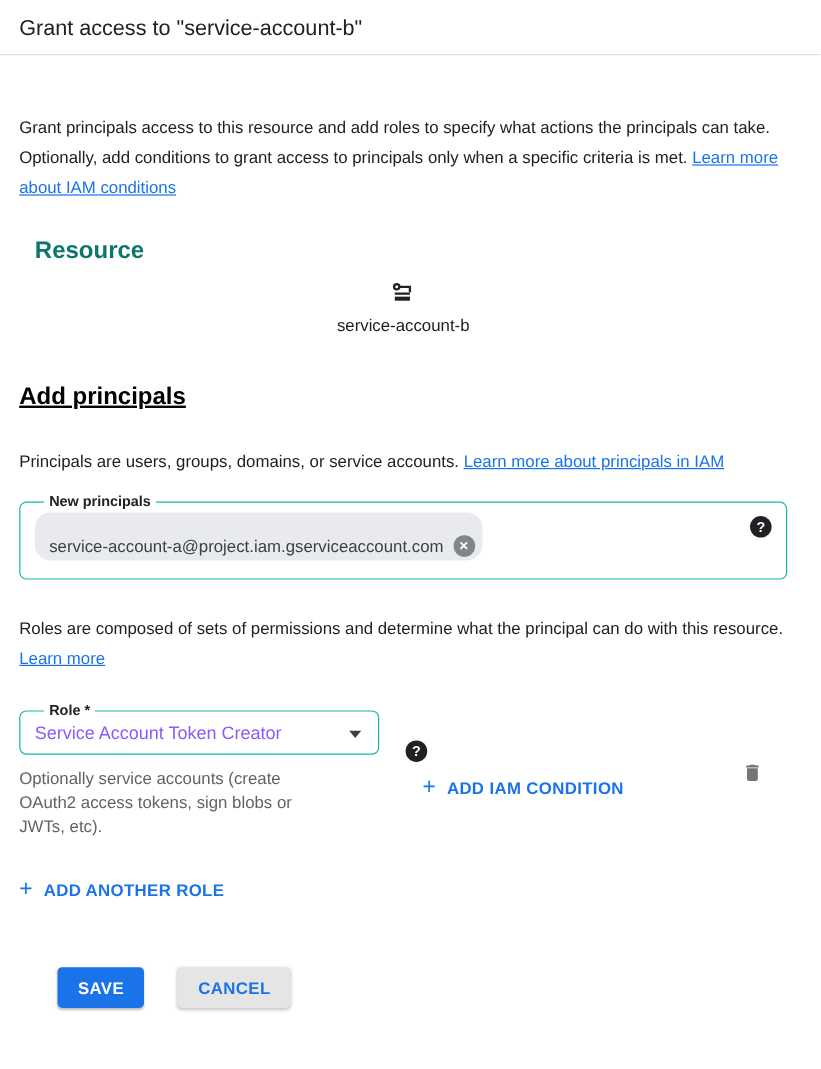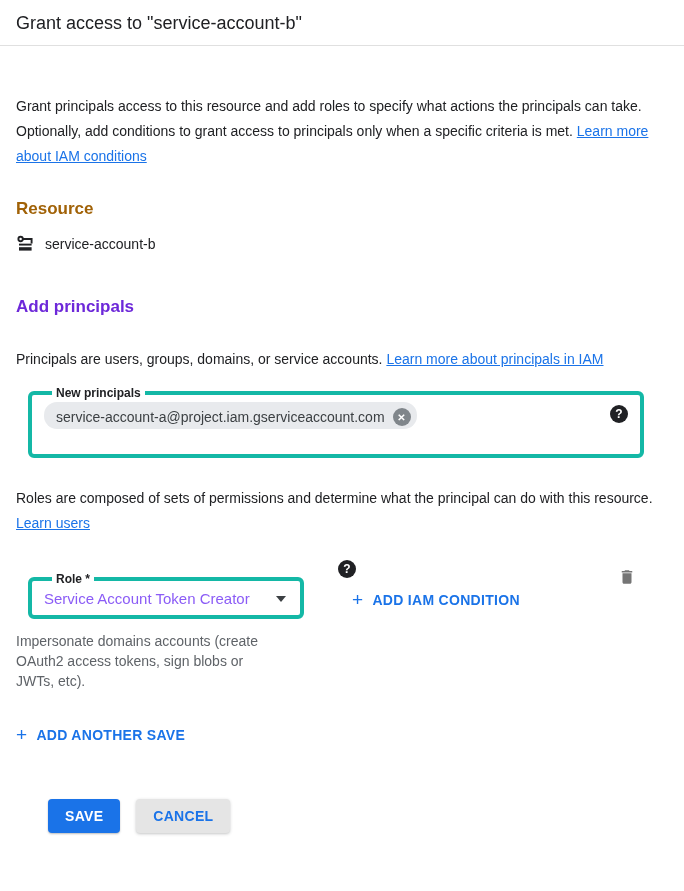--- a/index.html
+++ b/index.html
@@ -11,49 +11,49 @@
   }
   .header { padding: 12px 16px 11px; border-bottom: 1px solid #e0e0e0; }
   .dialog-title { font-size: 18px; font-weight: 400; line-height: 22px; color: #202124; }
 
   .content { padding: 0 28px 0 16px; }
 
   .body-text { font-size: 14px; line-height: 25px; color: #202124; margin: 0; }
   .intro { margin-top: 48px; }
   a.link { color: #1a73e8; text-decoration: underline; cursor: pointer; }
 
-  .section-sm { font-size: 17px; font-weight: 700; margin: 30px 0 0; color: #a16207; line-height: 20px; }
-  .resource-row { margin-top: 15px; display: flex; align-items: center; gap: 9px; font-size: 14px; color: #202124; }
+  .section-sm { font-size: 20px; font-weight: 700; margin: 30px 13px 0; color: #0f766e; line-height: 20px; }
+  .resource-row { margin-top: 15px; display: flex; align-items: center; gap: 9px; font-size: 14px; color: #202124; flex-direction: column; }
 
-  .section-lg { font-size: 17px; font-weight: 700; margin: 40px 0 0; color: #6d28d9; line-height: 25px; }
+  .section-lg { font-size: 20px; font-weight: 700; margin: 40px 0 0; color: #000000; line-height: 25px; text-decoration: underline; }
   .desc { margin-top: 28px; }
 
-  fieldset { border: 4px solid #14b8a6; border-radius: 6px; margin: 12px; padding: 0 12px 8px; }
+  fieldset { border: 1px solid #14b8a6; border-radius: 6px; margin: 0; padding: 0 12px 8px; }
   legend { font-size: 12px; font-weight: 700; color: #202124; padding: 0 4px; margin-left: 8px; line-height: 14px; }
 
   .principals-fieldset { margin-top: 14px; height: 72px; cursor: text; }
   .chip-row { display: flex; align-items: flex-start; margin-top: 2px; }
   .chip {
     display: inline-flex; align-items: center; gap: 8px;
-    background: #e8eaed; border-radius: 13px; padding: 6px 6px 3px 12px;
+    background: #e8eaed; border-radius: 13px; padding: 19px 6px 3px 12px;
     font-size: 14px; color: #3c4043;
   }
   .chip-remove {
     width: 18px; height: 18px; border-radius: 50%; background: #80868b;
     color: #ffffff; font-size: 10px; font-weight: 700;
     display: flex; align-items: center; justify-content: center; cursor: pointer;
   }
   .help-badge {
     width: 18px; height: 18px; border-radius: 50%; background: #202124;
     color: #ffffff; font-size: 12px; font-weight: 700; flex: none;
     display: flex; align-items: center; justify-content: center; cursor: pointer;
   }
   .chip-row .help-badge { margin-left: auto; margin-top: 3px; }
 
-  .roles-row { margin-top: 24px; display: flex; align-items: flex-start; }
+  .roles-row { margin-top: 24px; display: flex; align-items: center; }
   .role-col { width: 300px; flex: none; }
   .role-fieldset { cursor: pointer; }
   .role-value-row { display: flex; align-items: center; font-size: 15px; color: #8b5cf6; padding-top: 4px; }
   .caret {
     margin-left: auto; margin-right: 2px; width: 0; height: 0;
     border-left: 5px solid transparent; border-right: 5px solid transparent;
     border-top: 6px solid #3c4043;
   }
   .role-helper { margin-top: 9px; font-size: 14px; line-height: 20px; color: #5f6368; width: 262px; }
 
@@ -65,21 +65,21 @@
     cursor: pointer; background: none; border: none; padding: 0;
     font-family: "Liberation Sans", sans-serif;
   }
   .condition-col .text-button { margin-top: 14px; margin-left: 14px; }
   .plus-glyph { font-size: 19px; font-weight: 400; line-height: 16px; }
 
   .delete-area { margin-left: auto; margin-right: 14px; padding-top: 8px; cursor: pointer; background: none; border: none; }
 
   .add-another-row { margin-top: 36px; }
 
-  .actions { margin-top: 54px; display: flex; gap: 16px; padding-left: 32px; }
+  .actions { margin-top: 54px; display: flex; gap: 28px; padding-left: 32px; }
   .btn {
     font-size: 14px; font-weight: 700; letter-spacing: .3px;
     border-radius: 4px; padding: 9px 17px; border: none; cursor: pointer;
     font-family: "Liberation Sans", sans-serif; line-height: 16px;
   }
   .btn-primary { background: #1a73e8; color: #ffffff; box-shadow: 0 1px 2px rgba(60,64,67,.35); }
   .btn-secondary { background: #e5e5e5; color: #1a73e8; box-shadow: 0 1px 3px rgba(60,64,67,.3); }
 </style>
 </head>
 <body>
@@ -110,32 +110,32 @@
     <legend>New principals</legend>
     <div class="chip-row">
       <span class="chip">
         <span>service-account-a@project.iam.gserviceaccount.com</span>
         <span class="chip-remove">✕</span>
       </span>
       <span class="help-badge">?</span>
     </div>
   </fieldset>
 
-  <p class="body-text desc"><span>Roles are composed of sets of permissions and determine what the principal can do with this resource.</span> <a class="link">Learn users</a></p>
+  <p class="body-text desc"><span>Roles are composed of sets of permissions and determine what the principal can do with this resource.</span> <a class="link">Learn more</a></p>
 
   <div class="roles-row">
     <div class="role-col">
       <fieldset class="role-fieldset">
         <legend>Role *</legend>
         <div class="role-value-row">
           <span>Service Account Token Creator</span>
           <span class="caret"></span>
         </div>
       </fieldset>
-      <div class="role-helper">Impersonate domains accounts (create OAuth2 access tokens, sign blobs or JWTs, etc).</div>
+      <div class="role-helper">Optionally service accounts (create OAuth2 access tokens, sign blobs or JWTs, etc).</div>
     </div>
 
     <div class="condition-col">
       <div class="condition-label-row">
         <span class="help-badge">?</span>
       </div>
       <button class="text-button">
         <span class="plus-glyph">+</span>
         <span>ADD IAM CONDITION</span>
       </button>
@@ -144,21 +144,21 @@
     <button class="delete-area">
       <svg width="18" height="18" viewBox="0 0 24 24">
         <path fill="#757575" d="M6 19c0 1.1.9 2 2 2h8c1.1 0 2-.9 2-2V7H6v12zM19 4h-3.5l-1-1h-5l-1 1H5v2h14V4z"></path>
       </svg>
     </button>
   </div>
 
   <div class="add-another-row">
     <button class="text-button">
       <span class="plus-glyph">+</span>
-      <span>ADD ANOTHER SAVE</span>
+      <span>ADD ANOTHER ROLE</span>
     </button>
   </div>
 
   <div class="actions">
     <button class="btn btn-primary">SAVE</button>
     <button class="btn btn-secondary">CANCEL</button>
   </div>
 
 </div>
 

